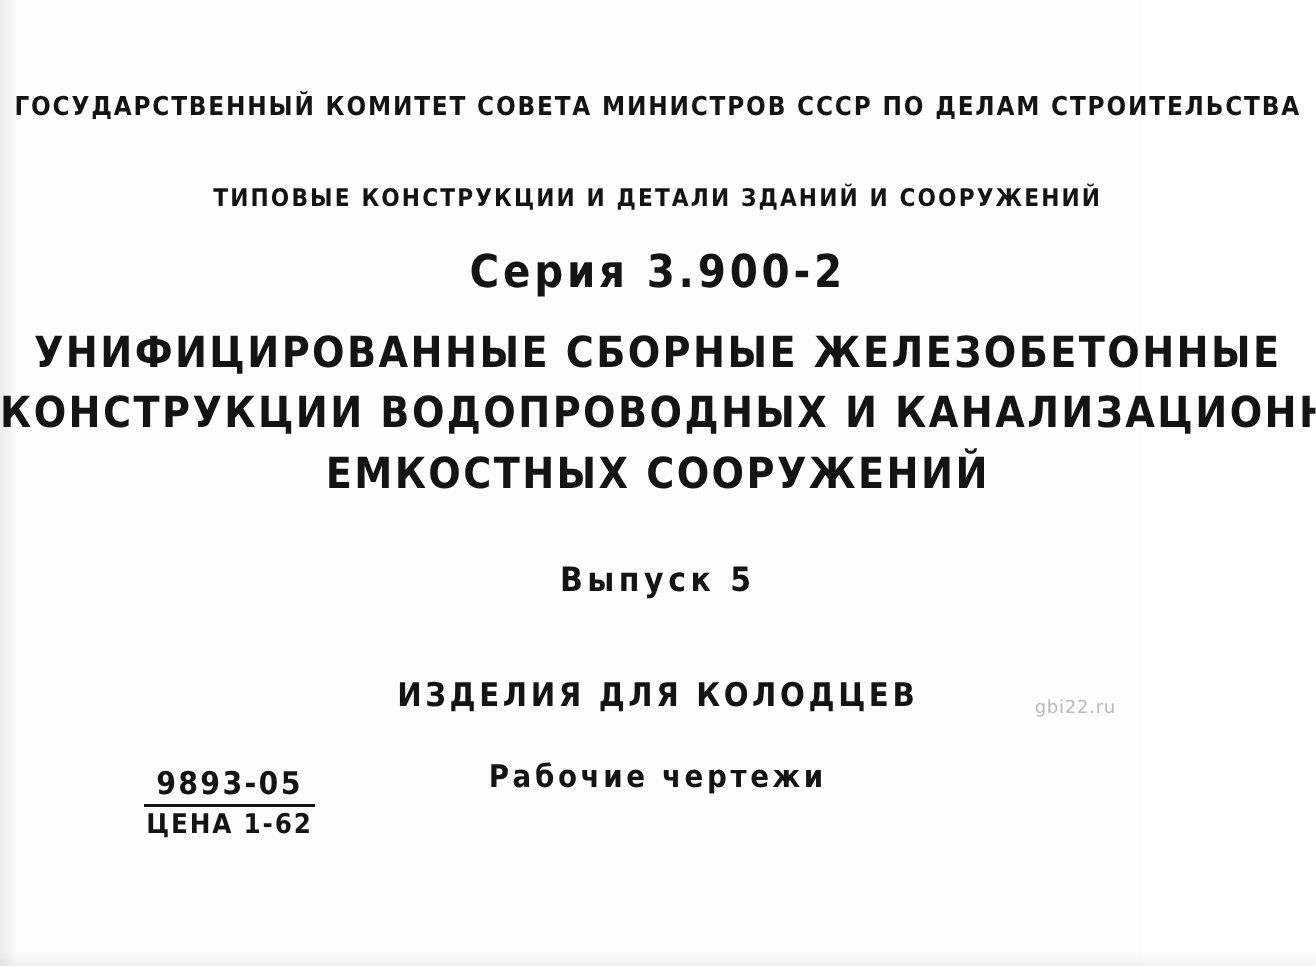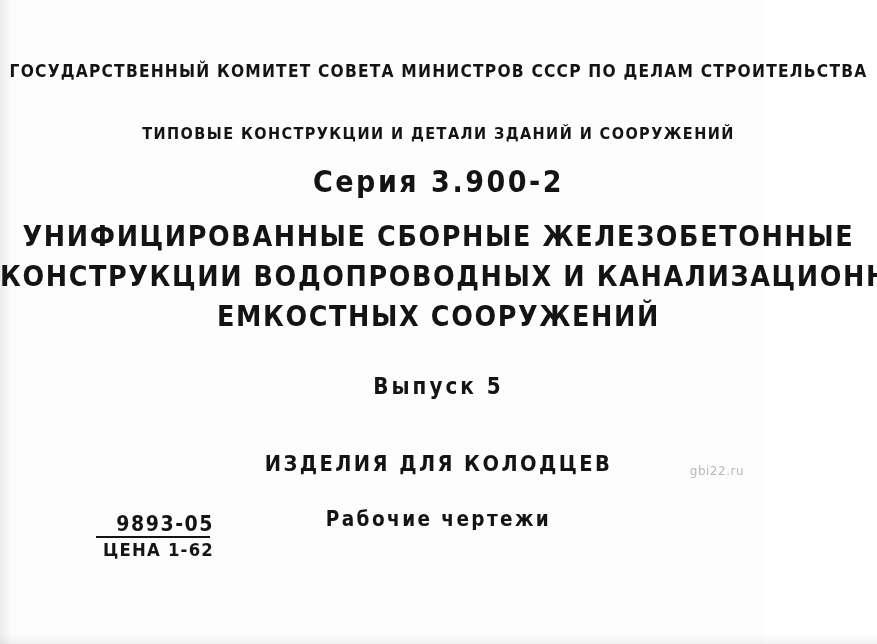--- a/index.html
+++ b/index.html
@@ -121,21 +121,21 @@
     letter-spacing: 2.4px;
     font-weight: 700;
   }
 
   
   .price-block {
     position: absolute;
     left: 92px;
     top: 512px;
     width: 122px;
-    text-align: right;
+    text-align: center;
   }
   .price-code {
     font-size: 19px;
     font-weight: 700;
     letter-spacing: 1.5px;
     color: #141414;
     transform: scaleY(1.1);
     transform-origin: center center;
     white-space: nowrap;
   }

